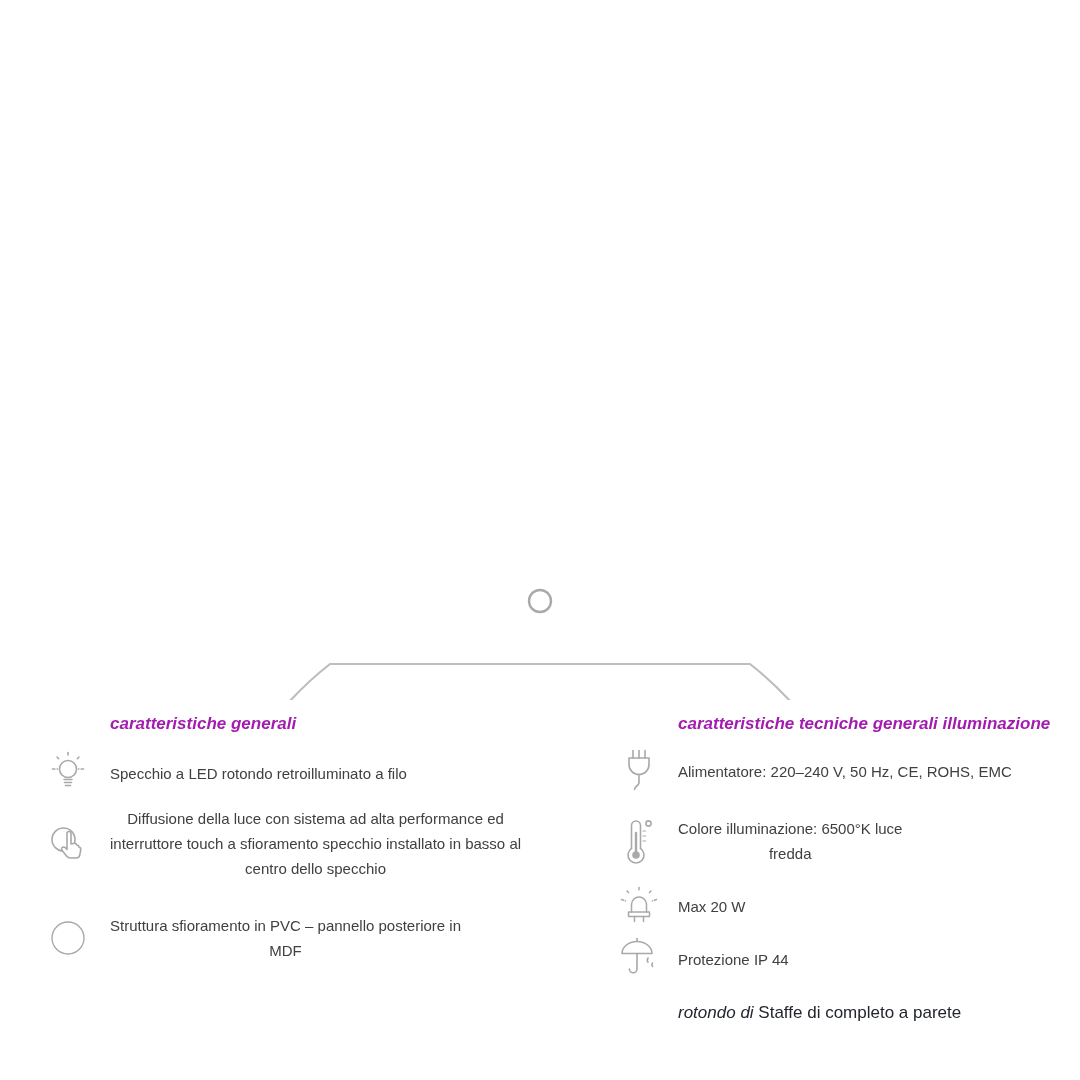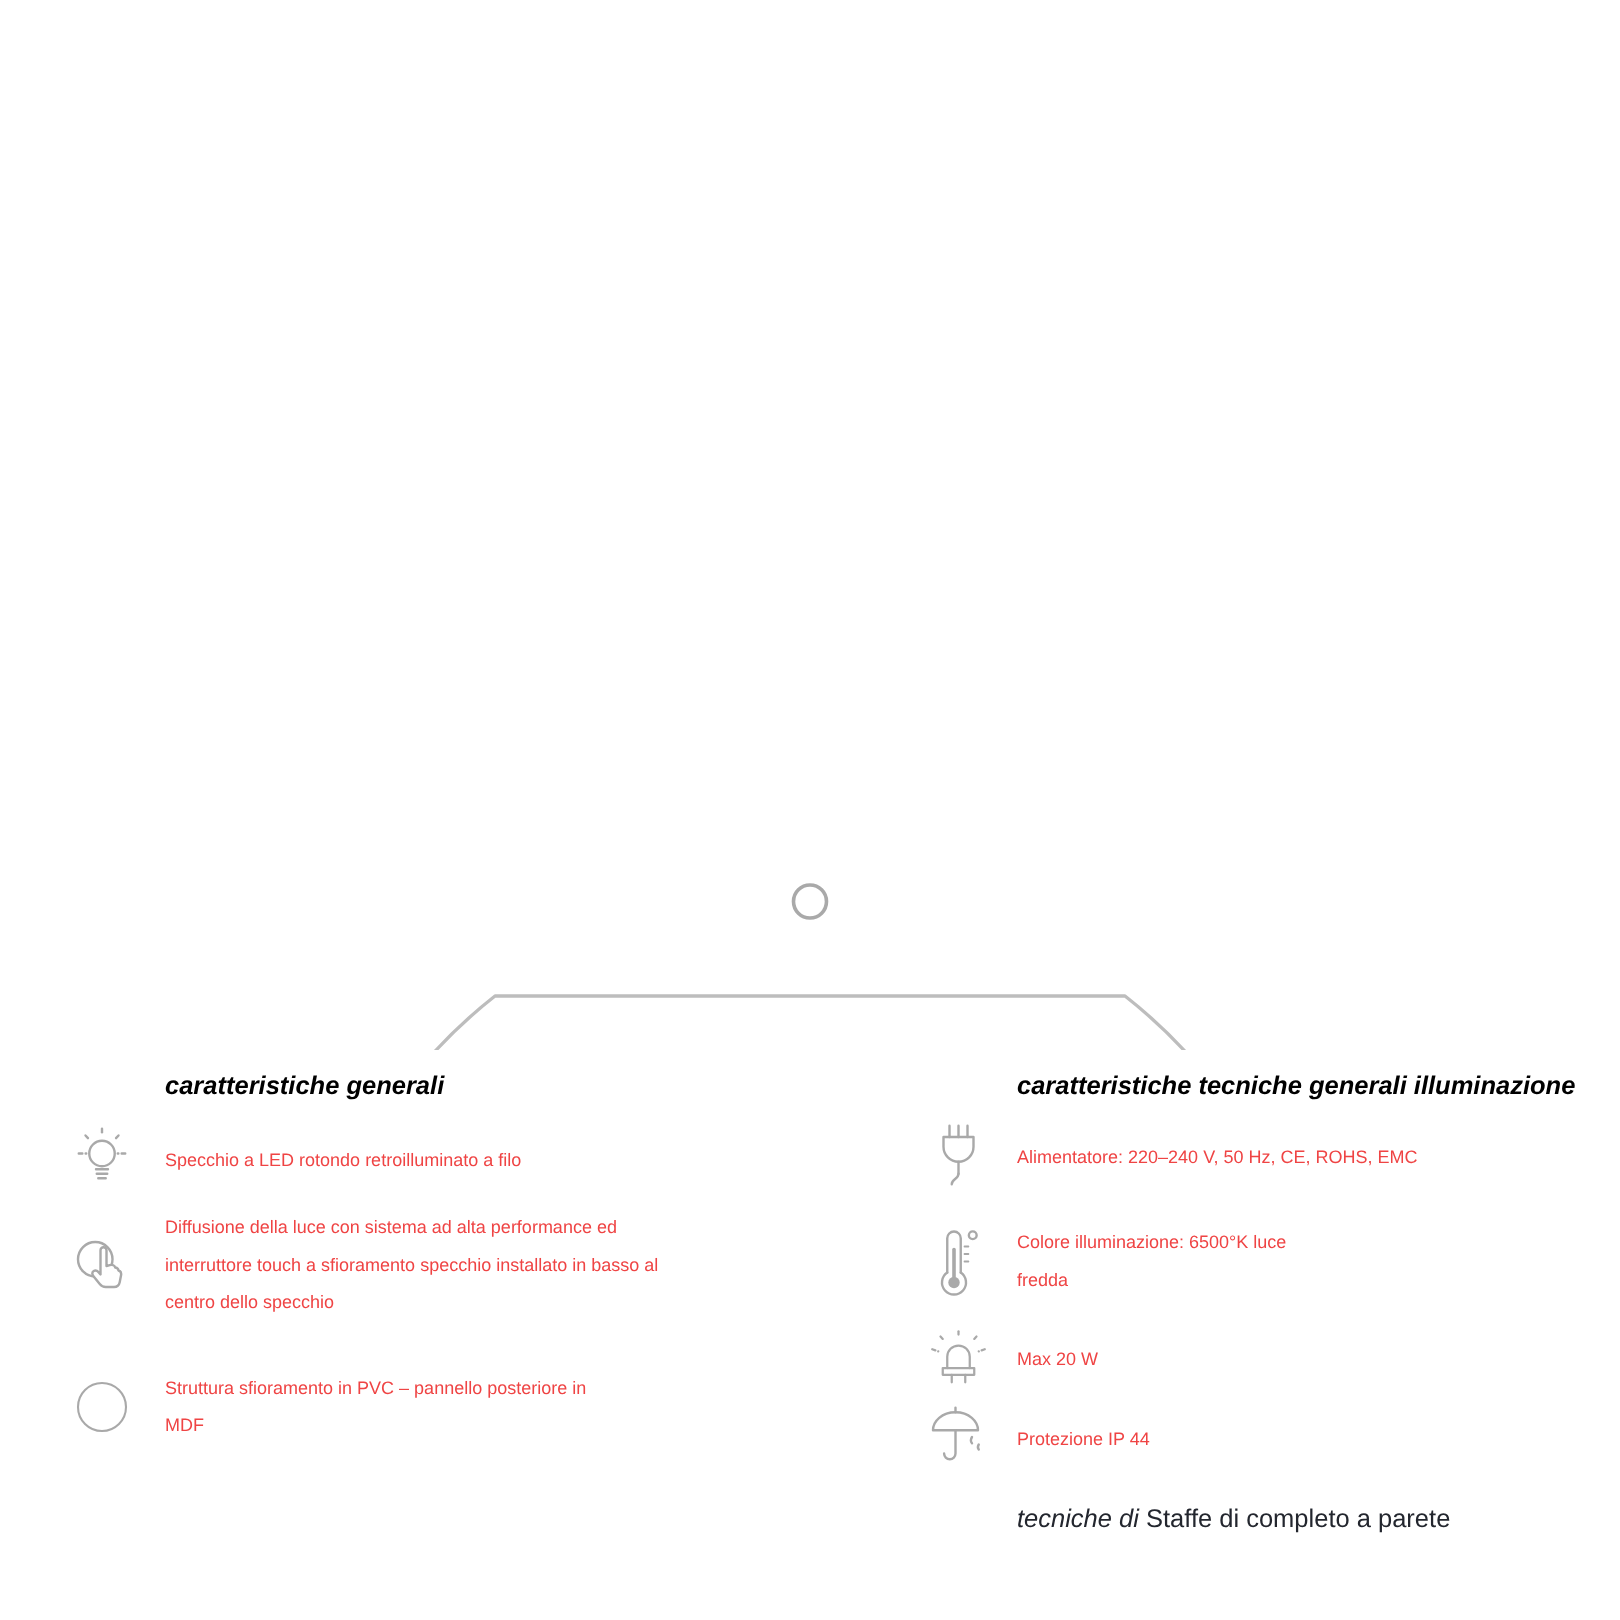--- a/index.html
+++ b/index.html
@@ -13,34 +13,35 @@
 
   .mirror-svg { position:absolute; top:0; left:0; }
 
   .col { position:absolute; top:714px; }
   .col-left  { left:42px;  width:545px; }
   .col-right { left:613px; width:460px; }
 
   .col-heading {
     font-size:17px; line-height:20px;
     font-weight:700; font-style:italic;
-    color:#000000;
+    color:#a21caf;
   }
   .col-left  .col-heading { margin-left:68px; }
   .col-right .col-heading { margin-left:65px; }
 
   .spec-row { display:flex; align-items:center; gap:16px; }
   .col-right .spec-row { gap:13px; }
 
   .icon-cell { flex:0 0 52px; width:52px; display:flex; justify-content:center; align-items:center; }
 
   .spec-text {
-    font-size:12px; line-height:25px;
+    font-size:15px; line-height:25px;
     white-space:pre-line;
-    color:#ef4444;
+    color:#404040;
+    text-align:center;
   }
   .col-left  .spec-text { max-width:472px; }
   .col-right .spec-text { max-width:390px; }
 
   .row-l1 { margin-top:16px; }
   .row-l2 { margin-top:10px; }
   .row-l3 { margin-top:8px;  }
   .row-l4 { margin-top:32px; }
 
   .row-r1 { margin-top:14px; }
@@ -160,16 +161,16 @@
           <path d="M17 2.5v3"></path>
           <path d="M17 5.5c9 0 15 6 15 12H2c0-6 6-12 15-12z"></path>
           <path d="M17 17.5v15.5a3.8 3.8 0 0 1-7.6 0"></path>
           <path d="M28 22c-1 1.6-1 3 0 4.2"></path>
           <path d="M32.5 27c-.8 1.3-.8 2.4 0 3.4"></path>
         </svg>
       </div>
       <p class="spec-text">Protezione IP 44</p>
     </div>
 
-    <p class="footnote"><span class="it">tecniche di</span><span> Staffe di completo a parete</span></p>
+    <p class="footnote"><span class="it">rotondo di</span><span> Staffe di completo a parete</span></p>
   </section>
 
 </div>
 
 </body></html>

